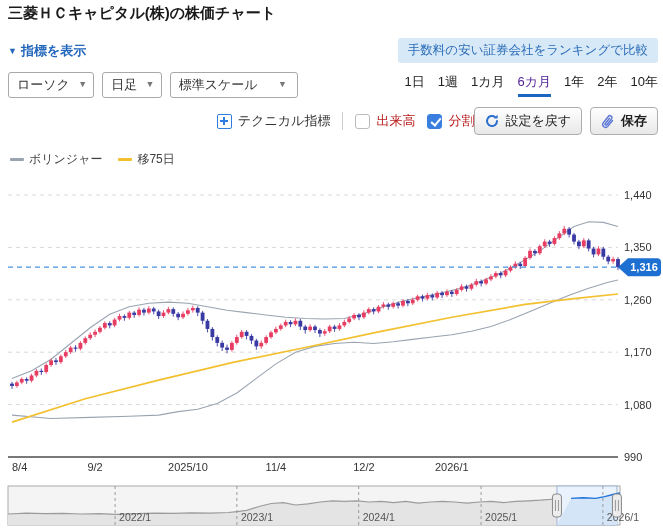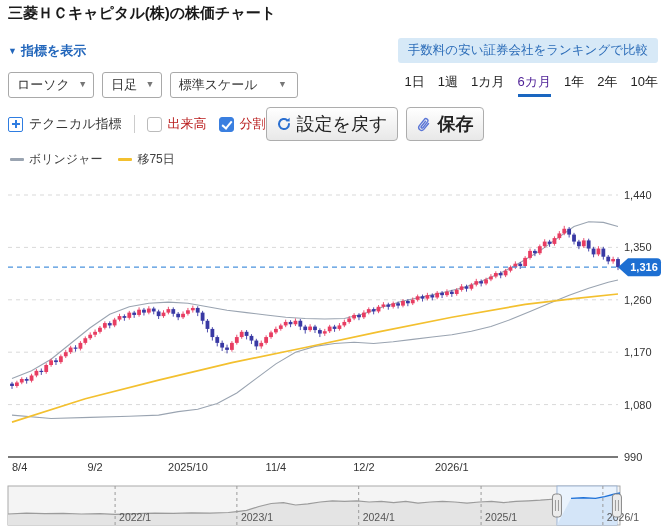--- a/index.html
+++ b/index.html
@@ -24,36 +24,36 @@
   .selects{display:flex;gap:8px;}
   .sel{display:flex;align-items:center;gap:10px;border:1px solid #a9a9a9;border-radius:3px;
        background:#fff;padding:3px 8px;font-size:13px;color:#333;cursor:pointer;font-family:Liberation Mono, monospace;}
   .sel .caret{font-size:9px;color:#777;}
   .sel.wide{padding-right:12px;gap:22px;}
   .periods{display:flex;gap:13px;font-size:13px;}
   .period{color:#222;cursor:pointer;padding-bottom:3px;border-bottom:3px solid transparent;}
   .period.selected{color:#4c1d95;border-bottom-color:#1a66c0;}
 
   
-  .row4{top:107px;justify-content:flex-start;}
+  .row4{top:107px;justify-content:flex-end;}
   .left-group{display:flex;align-items:center;gap:12px;}
   .tech-btn{display:flex;align-items:center;gap:6px;font-size:13px;color:#333;cursor:pointer;}
   .plus-icon{position:relative;width:13px;height:13px;border:1px solid #2f7de1;border-radius:2px;background:#fff;}
   .plus-icon::before,.plus-icon::after{content:"";position:absolute;background:#2f7de1;}
   .plus-icon::before{left:2.5px;right:2.5px;top:5.5px;height:2px;}
   .plus-icon::after{top:2.5px;bottom:2.5px;left:5.5px;width:2px;}
   .vdiv{width:1px;height:18px;background:#ccc;}
   .chk{display:flex;align-items:center;gap:6px;font-size:13px;color:#b91c1c;cursor:pointer;}
   .box{width:15px;height:15px;border-radius:3px;box-sizing:border-box;position:relative;}
   .box.off{border:1px solid #bbb;background:#fff;}
   .box.on{background:#3a7fe0;border:1px solid #3a7fe0;}
   .box.on::after{content:"";position:absolute;left:4.5px;top:1.5px;width:4px;height:8px;
                  border:solid #fff;border-width:0 2px 2px 0;transform:rotate(40deg);}
   .btns{display:flex;gap:8px;}
-  .btn{display:flex;align-items:center;gap:6px;font-size:18px;color:#222;cursor:pointer;
+  .btn{display:flex;align-items:center;gap:6px;font-size:13px;color:#222;cursor:pointer;
        border:1px solid #adadad;border-radius:4px;padding:4px 10px;
        background:linear-gradient(#ffffff,#e8e8e8);}
   .btn.save{font-weight:bold;}
 
   
   .legend{position:absolute;top:151px;left:10px;display:flex;gap:16px;align-items:center;font-size:12px;color:#404040;}
   .legend .key{display:flex;align-items:center;gap:5px;}
   .dash{width:14px;height:3px;border-radius:1px;}
 
   

